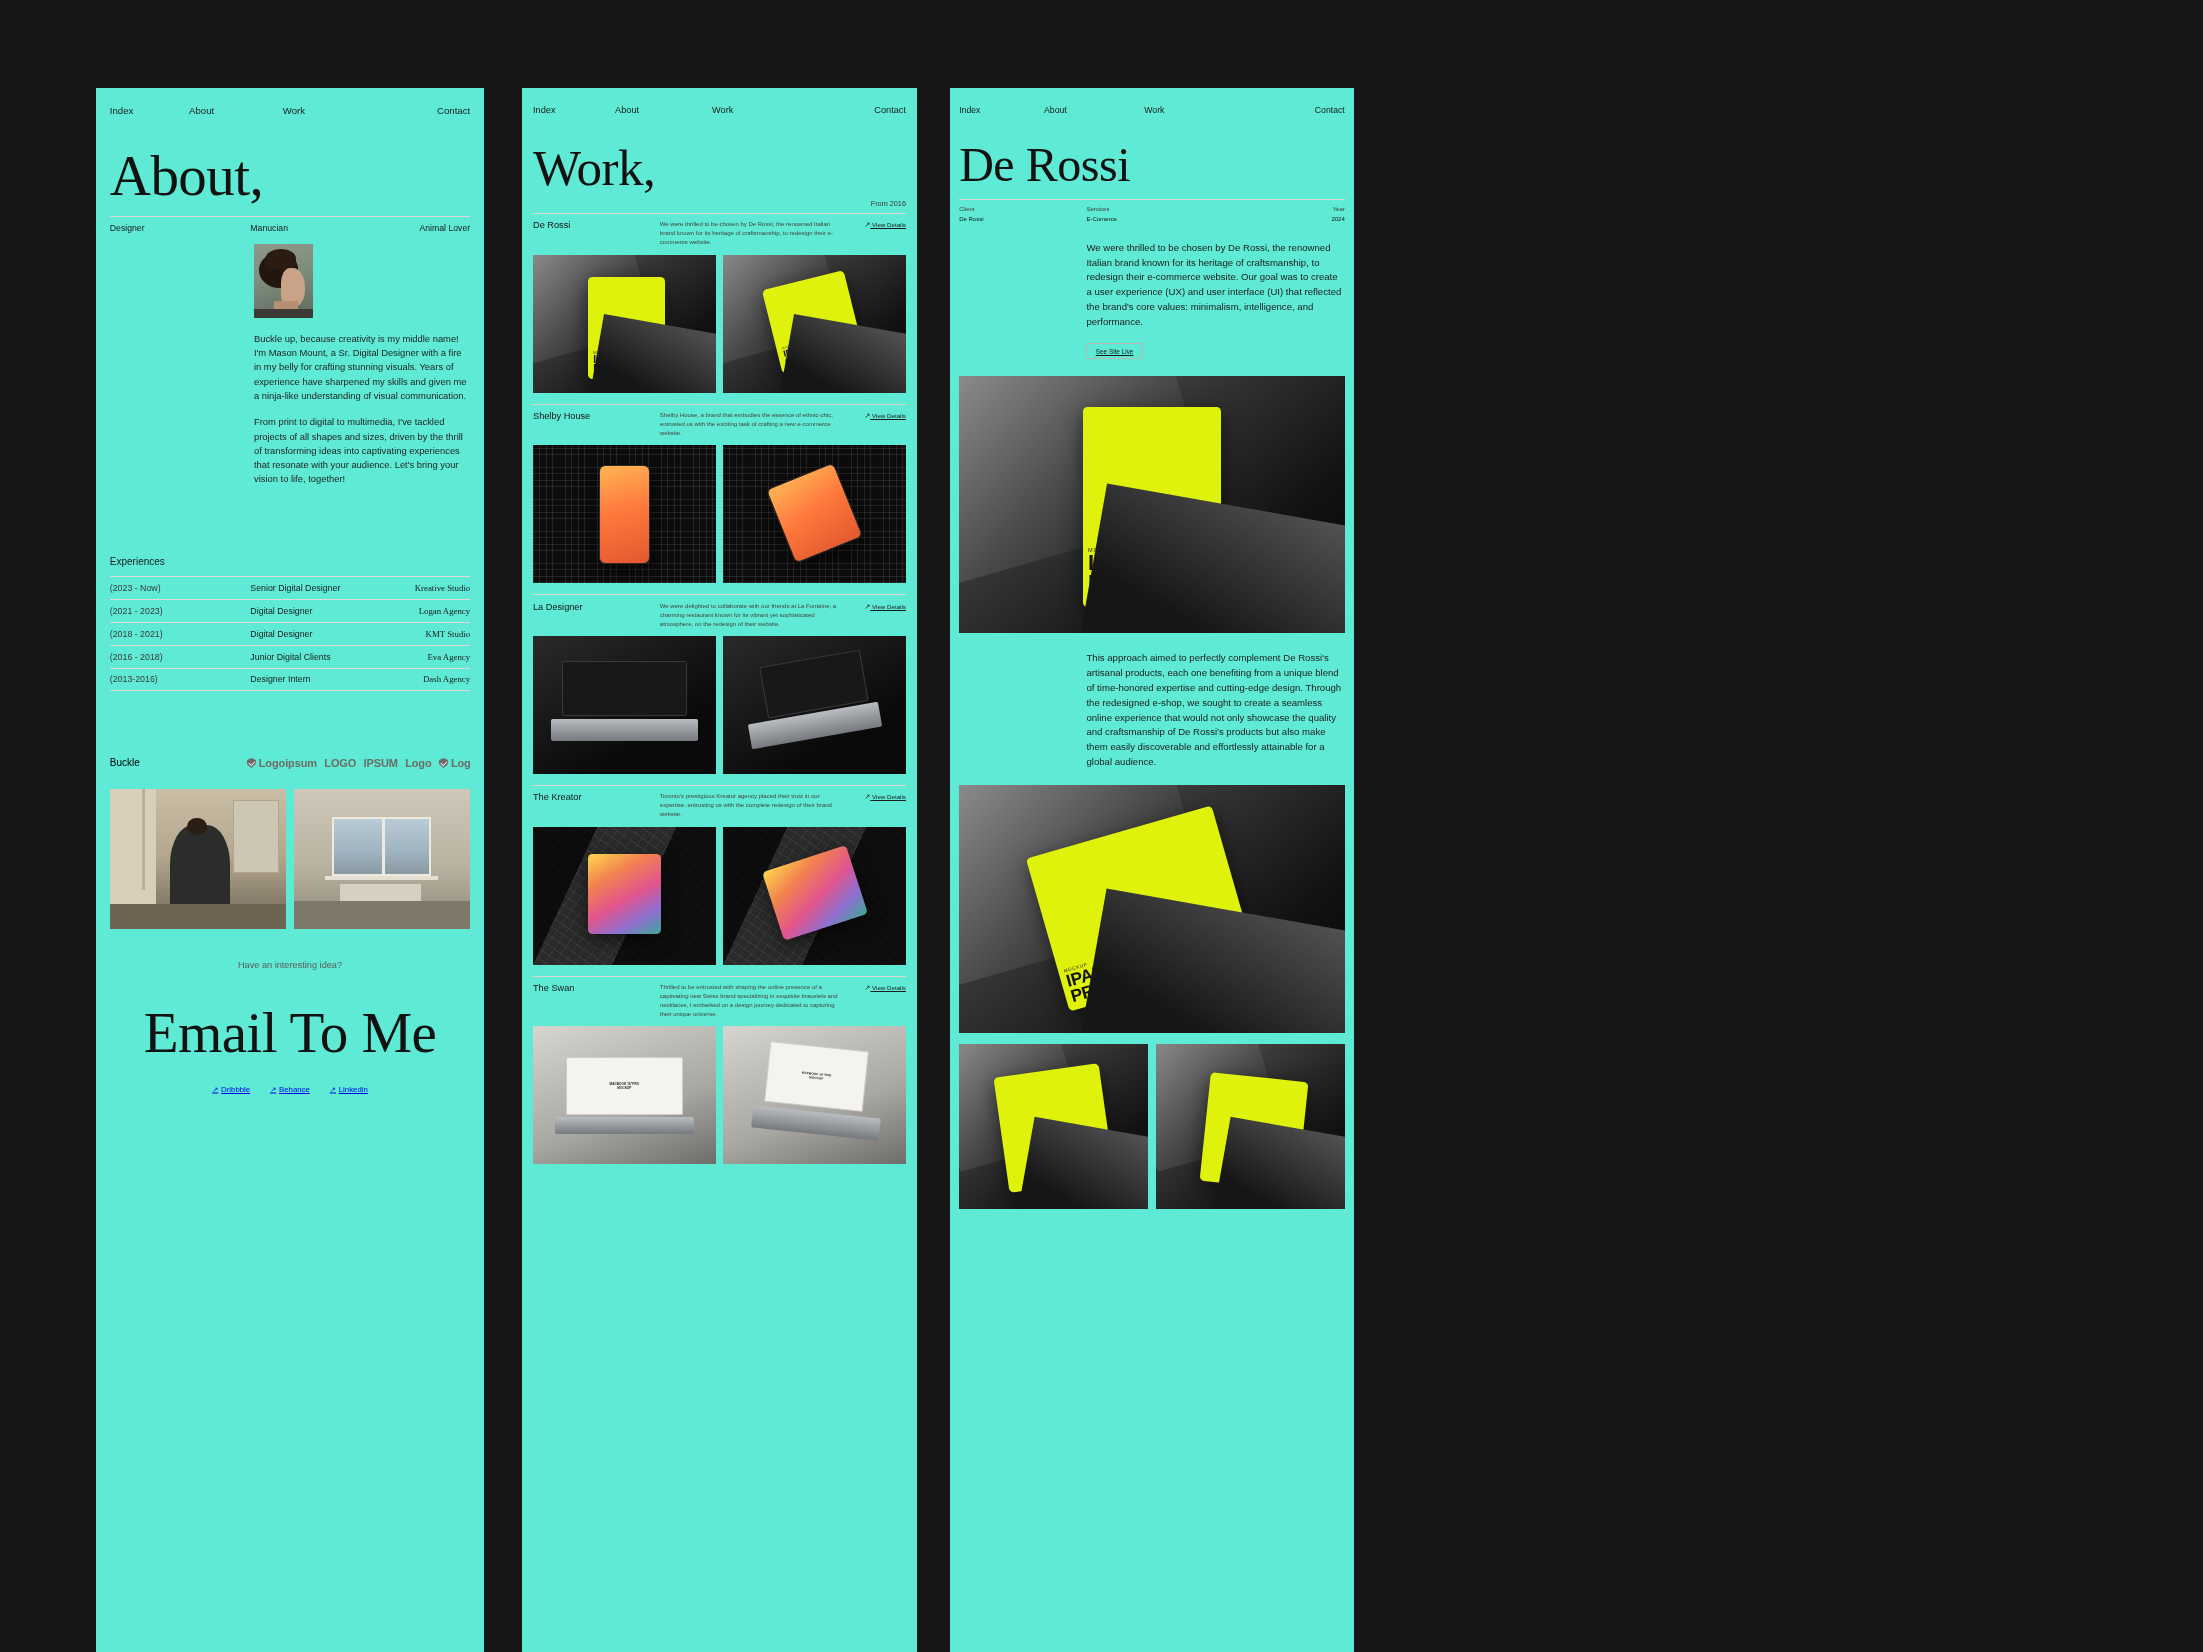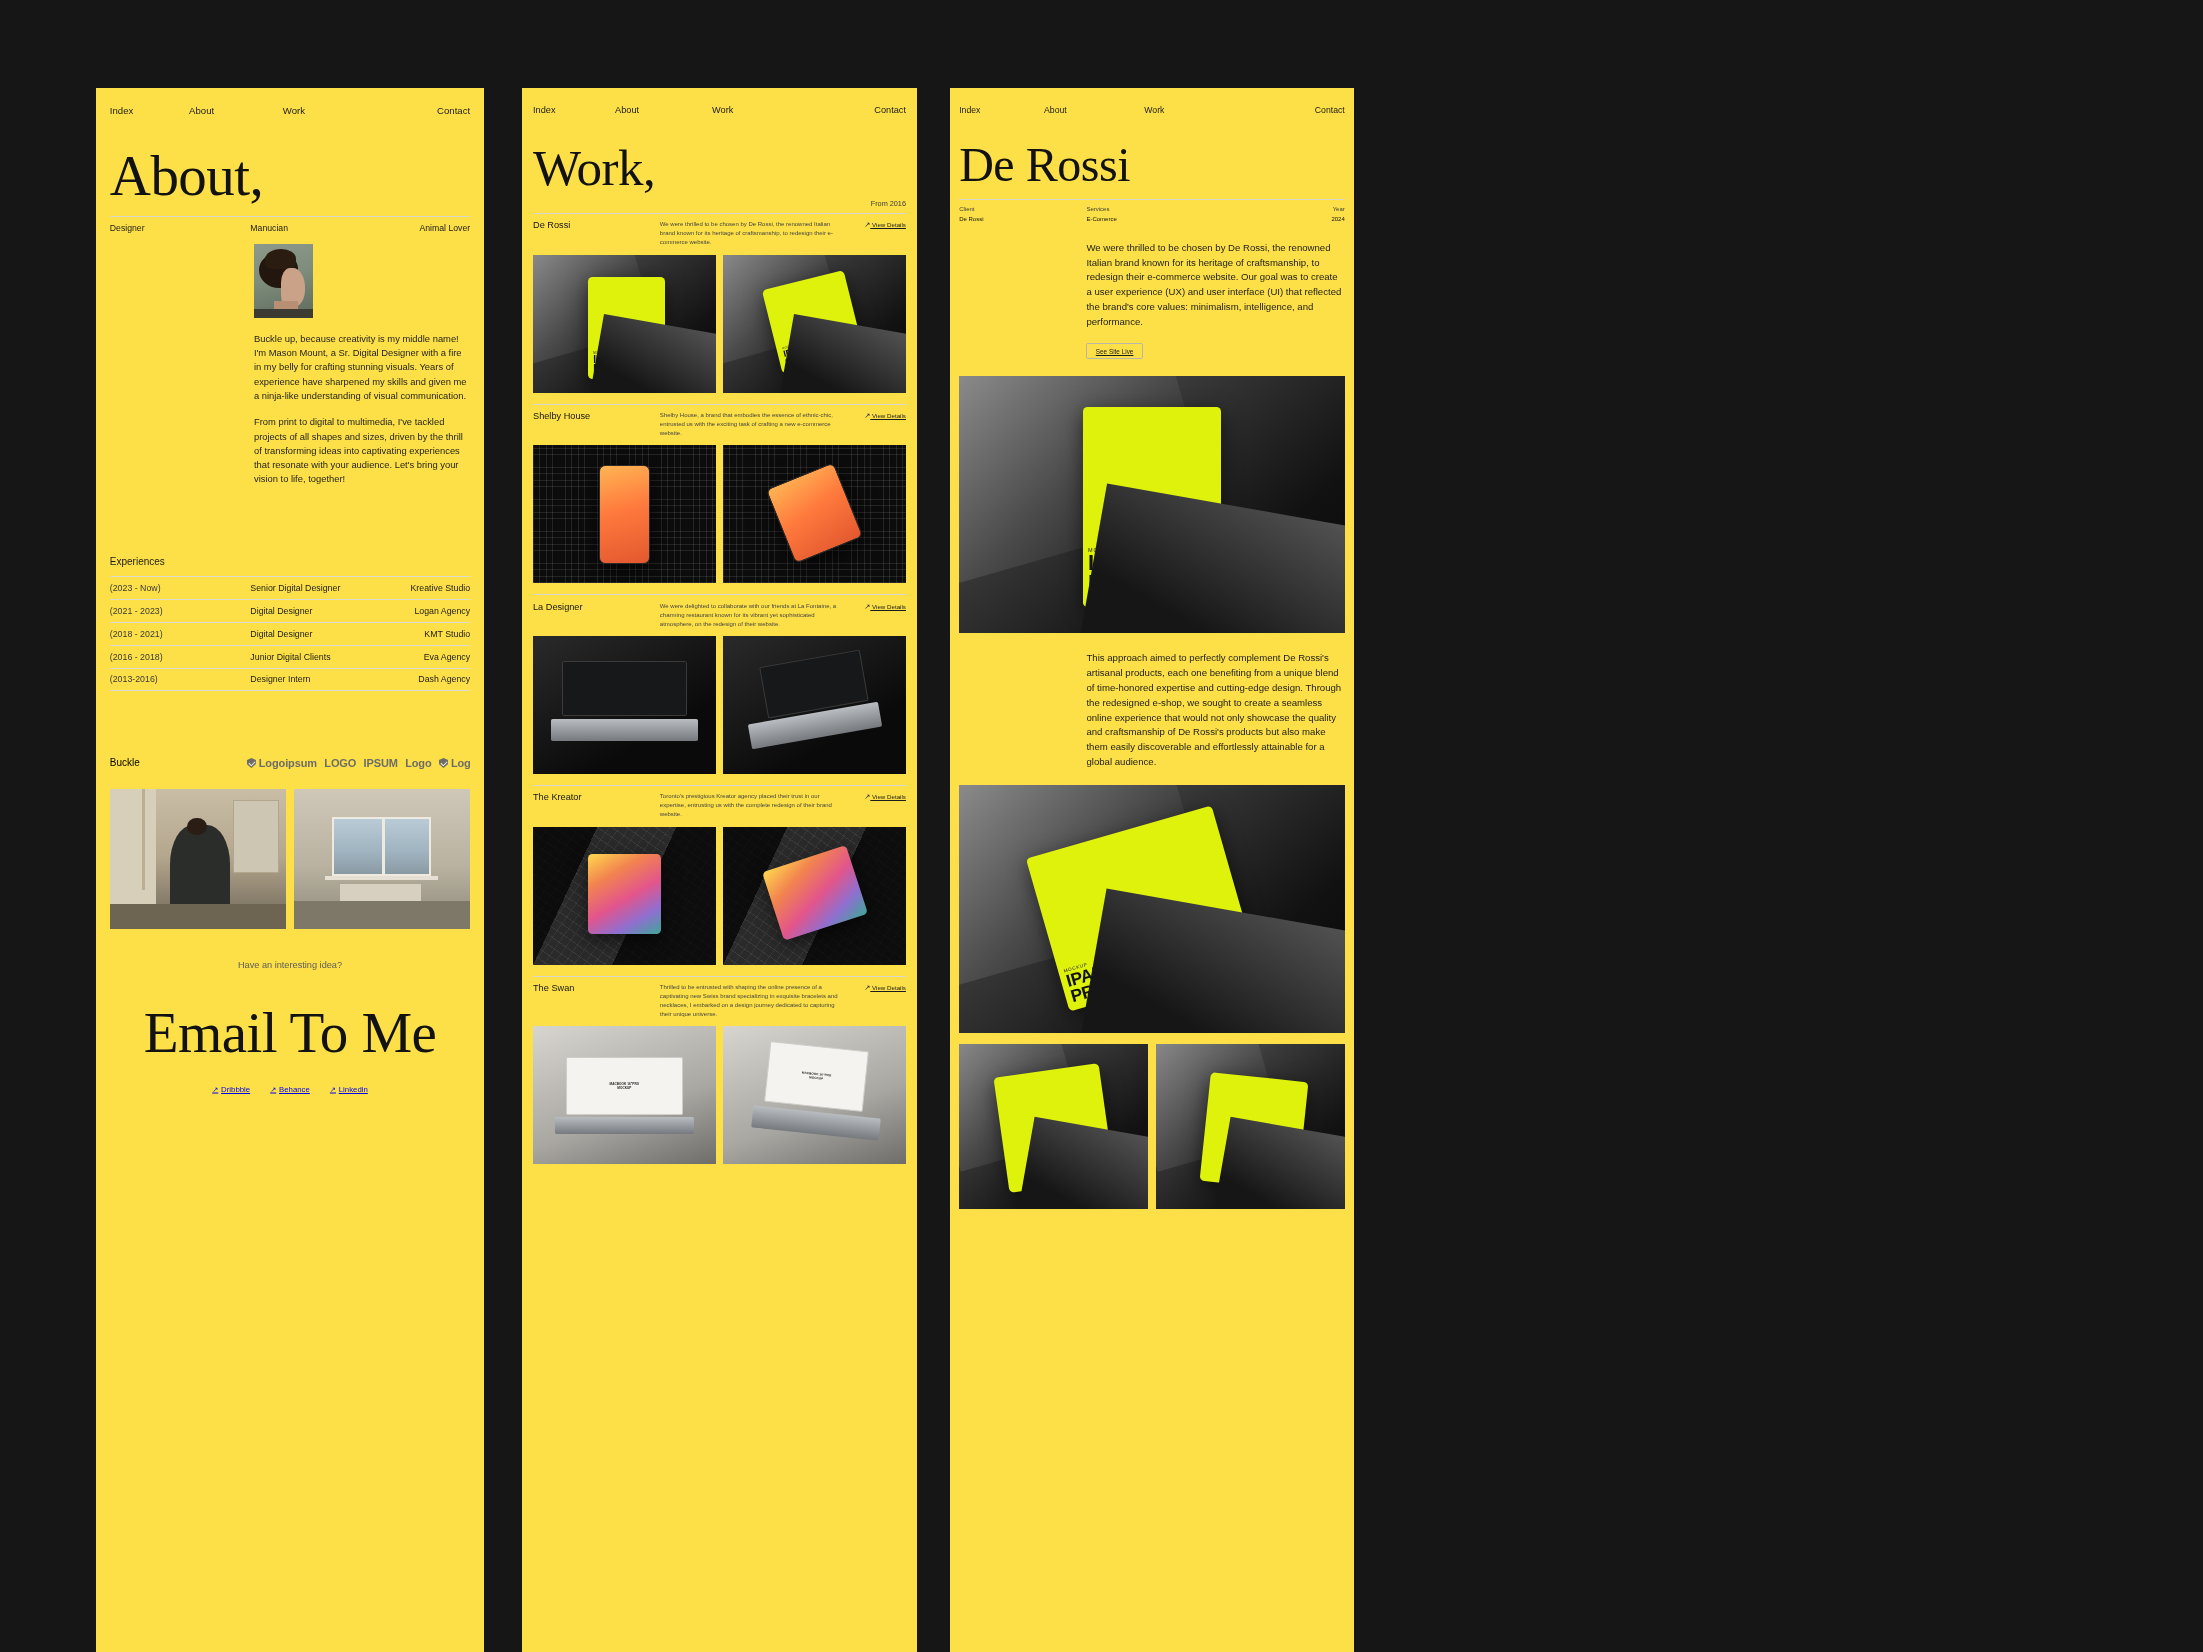--- a/index.html
+++ b/index.html
@@ -11,21 +11,21 @@
   }
   .stage {
     position: relative;
     width: 2204px; height: 1653px;
     background: #161616;
   }
 
   
   .panel {
     position: absolute;
-    background: #fde047;
+    background: #5eead4;
     overflow: hidden;
   }
   .panel-inner { position: relative; width: 100%; }
 
   
   .nav {
     display: flex;
     align-items: center;
     padding-top: 16.5px;
   }
@@ -117,21 +117,21 @@
   .exp-table { width: 100%; margin-top: 9.2px; }
   .exp-row {
     display: flex; align-items: center;
     font-size: 8.8px; color: #1b1b1b;
     height: 23px;
     border-top: 0.9px solid #dedbd3;
   }
   .exp-row:last-child { border-bottom: 0.9px solid #dedbd3; }
   .exp-row .c1 { width: 39%; color: #3a3a3a; }
   .exp-row .c2 { width: 36%; }
-  .exp-row .c3 { width: 25%; text-align: right; }
+  .exp-row .c3 { width: 25%; text-align: right; font-family: Liberation Serif, serif; }
 
   .clients-row {
     display: flex; align-items: center;
     margin-top: 0;
   }
   .clients-row .label { width: 38%; font-size: 10px; }
   .clients-logos {
     width: 62%; display: flex; align-items: center;
     justify-content: space-between; gap: 7.3px;
     overflow: hidden;

